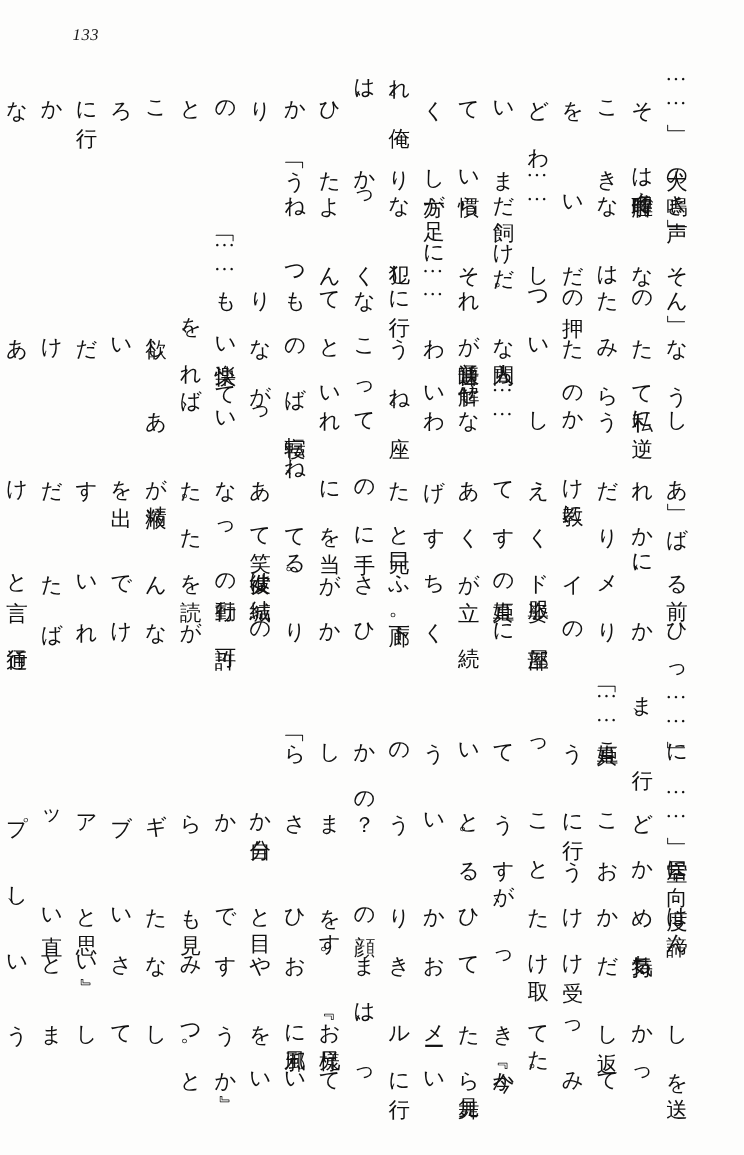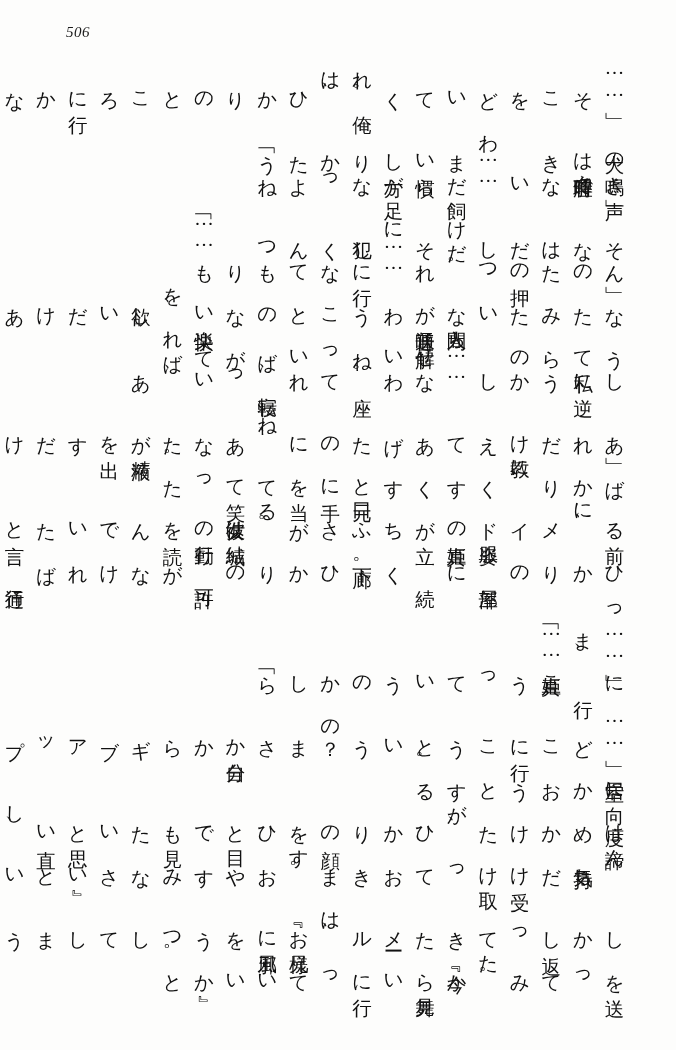--- a/index.html
+++ b/index.html
@@ -71,21 +71,21 @@
   }
 
   
   .indent { padding-top: 20px; }
 </style>
 </head>
 <body>
 
 <div class="page">
 
-  <div class="page-number">506</div>
+  <div class="page-number">133</div>
 
   <div class="body-text" id="body-text">
       <div class="line">を送ってみた。『今から見舞いに行っていいか』と。</div>
       <div class="line indent">しかし返ってきたメールは、『お兄様に風邪をうつしてしまうので、今は会えませ</div>
       <div class="line">ん。気持ちだけ受け取っておきます。おやすみなさい』というものだった。結城は一</div>
       <div class="line">度は諦めかけたが、ひかりの顔をひと目でも見たいと思い直し、寝室を出てひかりの</div>
       <div class="line">居室に向かおうとする。</div>
       <div class="line indent">「……どこに行こうというの？　まさか自分からギブアップした妹を、これから犯し</div>
       <div class="line">に行こうっていうのかしら」</div>
       <div class="line indent">「っ……ま、真姫……」</div>

